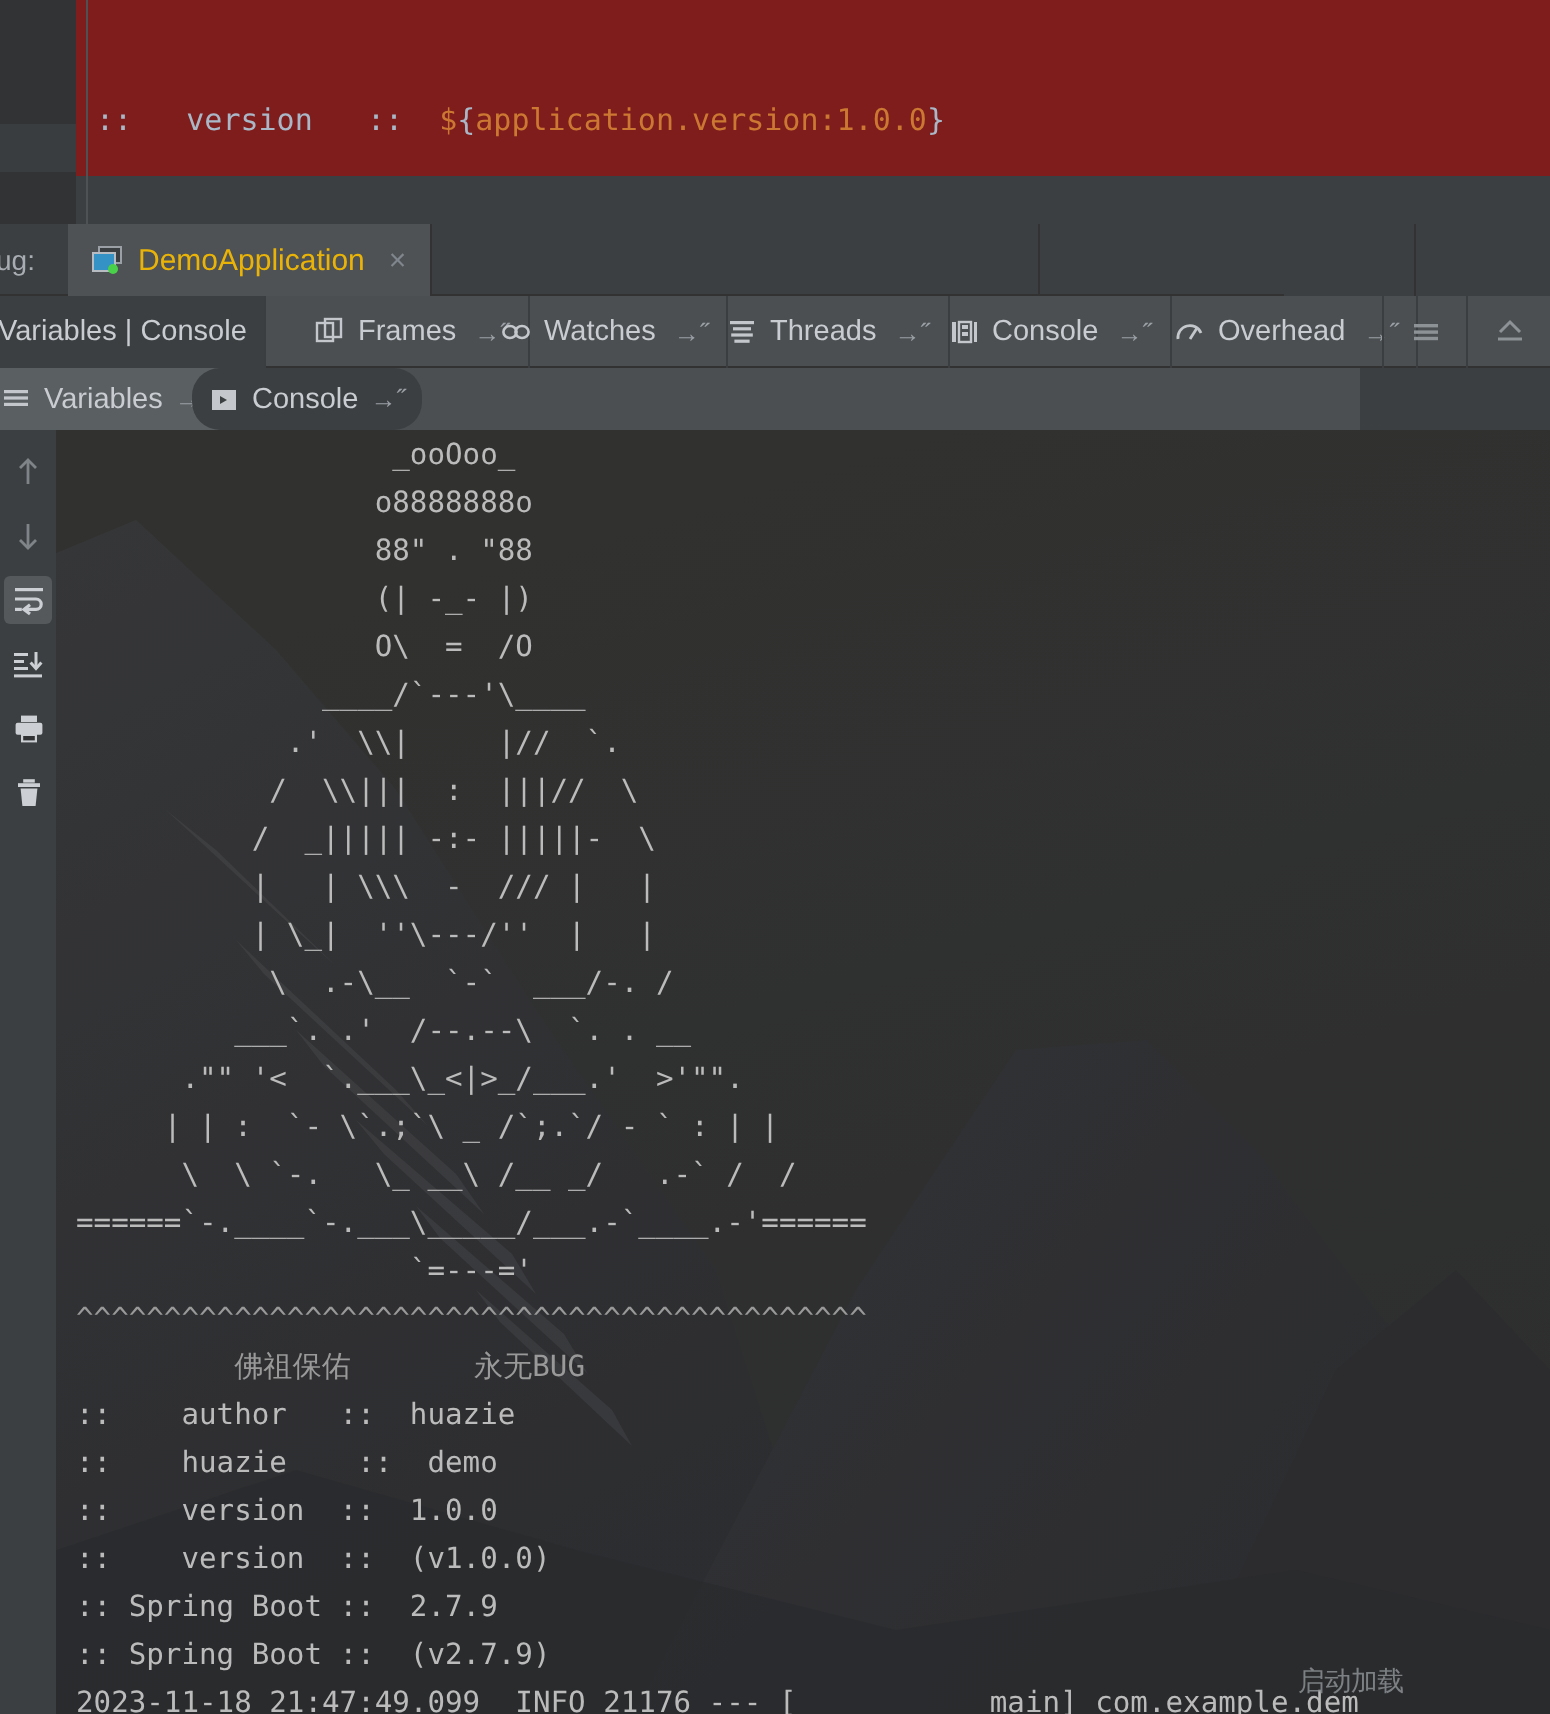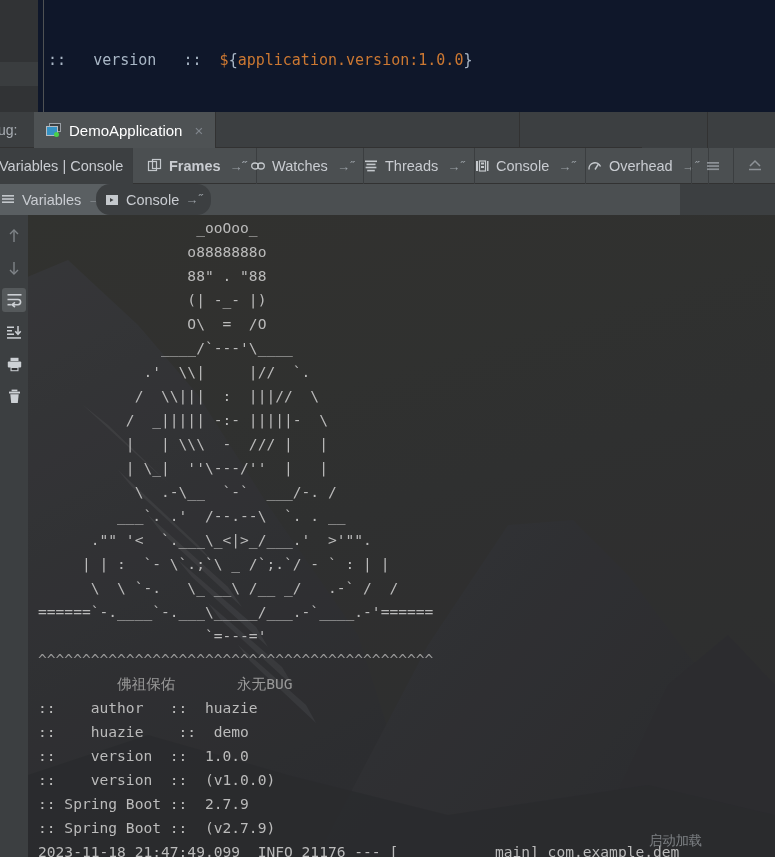--- a/index.html
+++ b/index.html
@@ -5,22 +5,22 @@
   * { box-sizing: border-box; margin: 0; padding: 0; }
   html, body {
     width: 775px; height: 857px;
     background: #3c3f41;
     font-family: "DejaVu Sans Mono", "Liberation Mono", monospace;
     overflow: hidden;
   }
 
   
   .editor-strip {
-    position: absolute; left: 0; top: 0; width: 775px; height: 112px;
-    background: #0f172a;
+    position: absolute; left: 0; top: 0; width: 775px; height: 88px;
+    background: #7f1d1d;
   }
   .editor-gutter {
     position: absolute; left: 0; top: 0; width: 38px; height: 112px;
     background: #313335;
   }
   .editor-gutter-hl {
     position: absolute; left: 0; top: 62px; width: 38px; height: 24px;
     background: #3a3d3f;
   }
   .editor-divider {
@@ -53,21 +53,21 @@
   }
   .debug-tab {
     position: absolute; left: 34px; top: 0; height: 36px;
     background: #4e5254;
     border-right: 1px solid #323232;
     display: flex; align-items: center; gap: 8px;
     padding: 0 12px 0 12px;
   }
   .debug-tab-name {
     font-family: "Liberation Sans", sans-serif;
-    font-size: 15px; color: #ffffff;
+    font-size: 15px; color: #eab308;
   }
   .debug-tab-close {
     font-family: "Liberation Sans", sans-serif;
     font-size: 15px; color: #80868d; margin-left: 4px;
   }
   .tab-slot {
     position: absolute; top: 0; height: 36px;
     border-right: 1px solid #323232;
   }
 
@@ -207,21 +207,21 @@
     <span class="debug-tab-close">×</span>
   </div>
 </div>
 
 <div class="dbg-toolbar">
 
   <div class="dbg-btn active" style="left:-10px;">
     <span>Variables | Console</span>
   </div>
 
-  <div class="dbg-btn" style="left:138px;font-weight:bold;">
+  <div class="dbg-btn" style="left:148px;">
     <svg class="dbg-ico" viewBox="0 0 16 16">
       <rect x="1.5" y="3.5" width="8" height="9" fill="none" stroke="#c4c8cc" stroke-width="1.2"></rect>
       <rect x="5.5" y="1.5" width="8" height="9" fill="none" stroke="#c4c8cc" stroke-width="1.2"></rect>
     </svg>
     <span>Frames</span>
     <span class="pin">→˝</span>
   </div>
 
   <div class="dbg-btn" style="left:241px;">
     <svg class="dbg-ico" viewBox="0 0 16 16">

